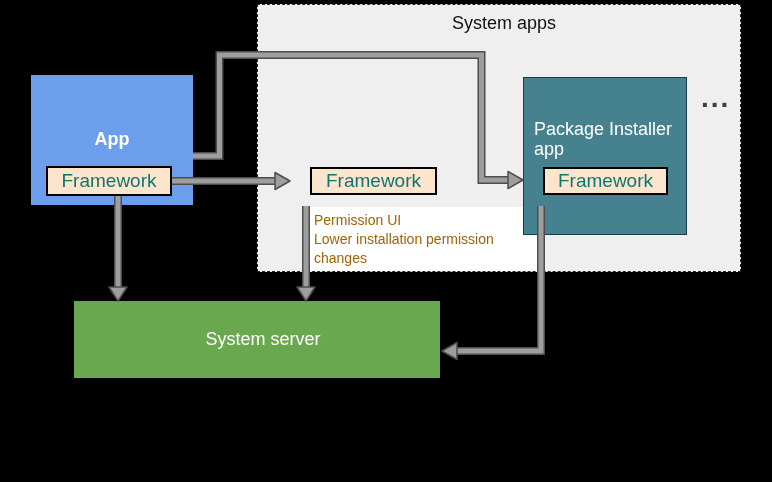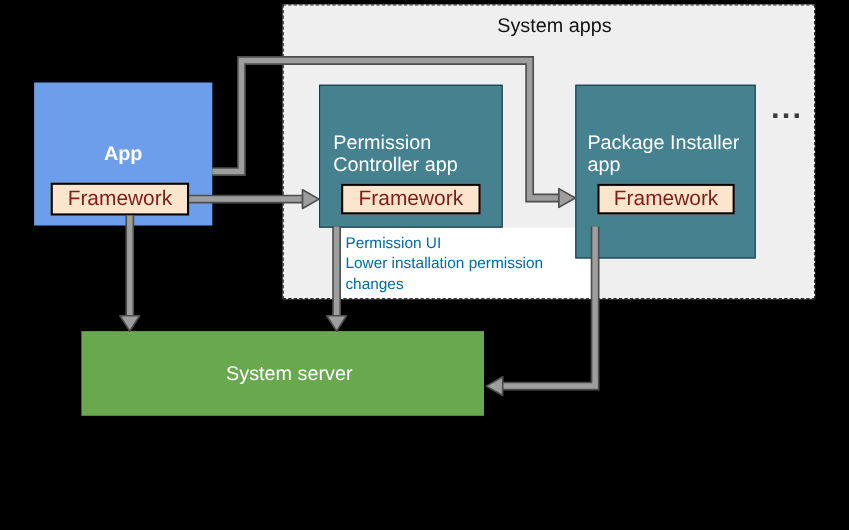--- a/index.html
+++ b/index.html
@@ -10,42 +10,42 @@
   .stage { position: relative; width: 772px; height: 482px; background: #000; overflow: hidden; }
 
   
   .sysapps {
     position: absolute; left: 257px; top: 4px; width: 484px; height: 268px;
     background: #efefef; border: 1.5px dashed #262626;
   }
   .sysapps-title { position: absolute; left: 173px; top: 8px; font-size: 18px; line-height: 21px; color: #111; margin-left: 21px; }
 
   
-  .note { position: absolute; background: #fff; color: #0369a1; font-size: 14px; line-height: 19px; }
+  .note { position: absolute; background: #fff; color: #a16207; font-size: 14px; line-height: 19px; }
   .note-perm { left: 309px; top: 207px; width: 232px; height: 64px; padding: 4px 0 0 5px; }
   .note-perm .wrap { width: 230px; }
   .note-side { left: 544px; top: 207px; width: 196px; height: 64px; padding: 4px 0 0 6px; }
 
   
   .appbox { position: absolute; left: 31px; top: 75px; width: 162px; height: 130px; background: #6d9eeb; font-weight: bold; }
   .appbox .label { position: absolute; left: 0; top: 54px; width: 100%; text-align: center; color: #fff; font-size: 18px; }
 
   
   .teal { position: absolute; background: #45818e; border: 1.5px solid #173c47; }
   .permbox { left: 290px; top: 77px; width: 167px; height: 130px; }
   .pkgbox  { left: 523px; top: 77px; width: 164px; height: 158px; }
   .teal .label { position: absolute; color: #fff; font-size: 18px; line-height: 20px; }
   .permbox .label { left: 12px; top: 41px; width: 152px; }
   .pkgbox  .label { left: 10px; top: 41px; width: 152px; }
 
   
   .fw {
     position: absolute; background: #fce5cd; border: 2px solid #000;
     display: flex; align-items: center; justify-content: center;
-    font-size: 19px; color: #7f1d1d;
+    font-size: 19px; color: #0f766e;
   }
   .fw-app  { left: 46px;  top: 166px; width: 126px; height: 30px; }
   .fw-perm { left: 310px; top: 167px; width: 127px; height: 28px; }
   .fw-pkg  { left: 543px; top: 167px; width: 125px; height: 28px; }
 
   
   .dots { position: absolute; left: 701px; top: 84px; font-size: 28px; font-weight: 700; letter-spacing: 2px; color: #3d3d3d; line-height: 1; }
 
   
   .server {
@@ -72,23 +72,20 @@
     <div class="wrap">
       <div>Permission UI</div>
       <div>Lower installation permission changes</div>
     </div>
   </div>
 
   <div class="appbox">
     <div class="label">App</div>
   </div>
 
-  <div class="teal permbox">
-    <div class="label">Permission Controller app</div>
-  </div>
 
   <div class="teal pkgbox">
     <div class="label">Package Installer app</div>
   </div>
 
   <div class="fw fw-app">
     <span>Framework</span>
   </div>
   <div class="fw fw-perm">
     <span>Framework</span>

